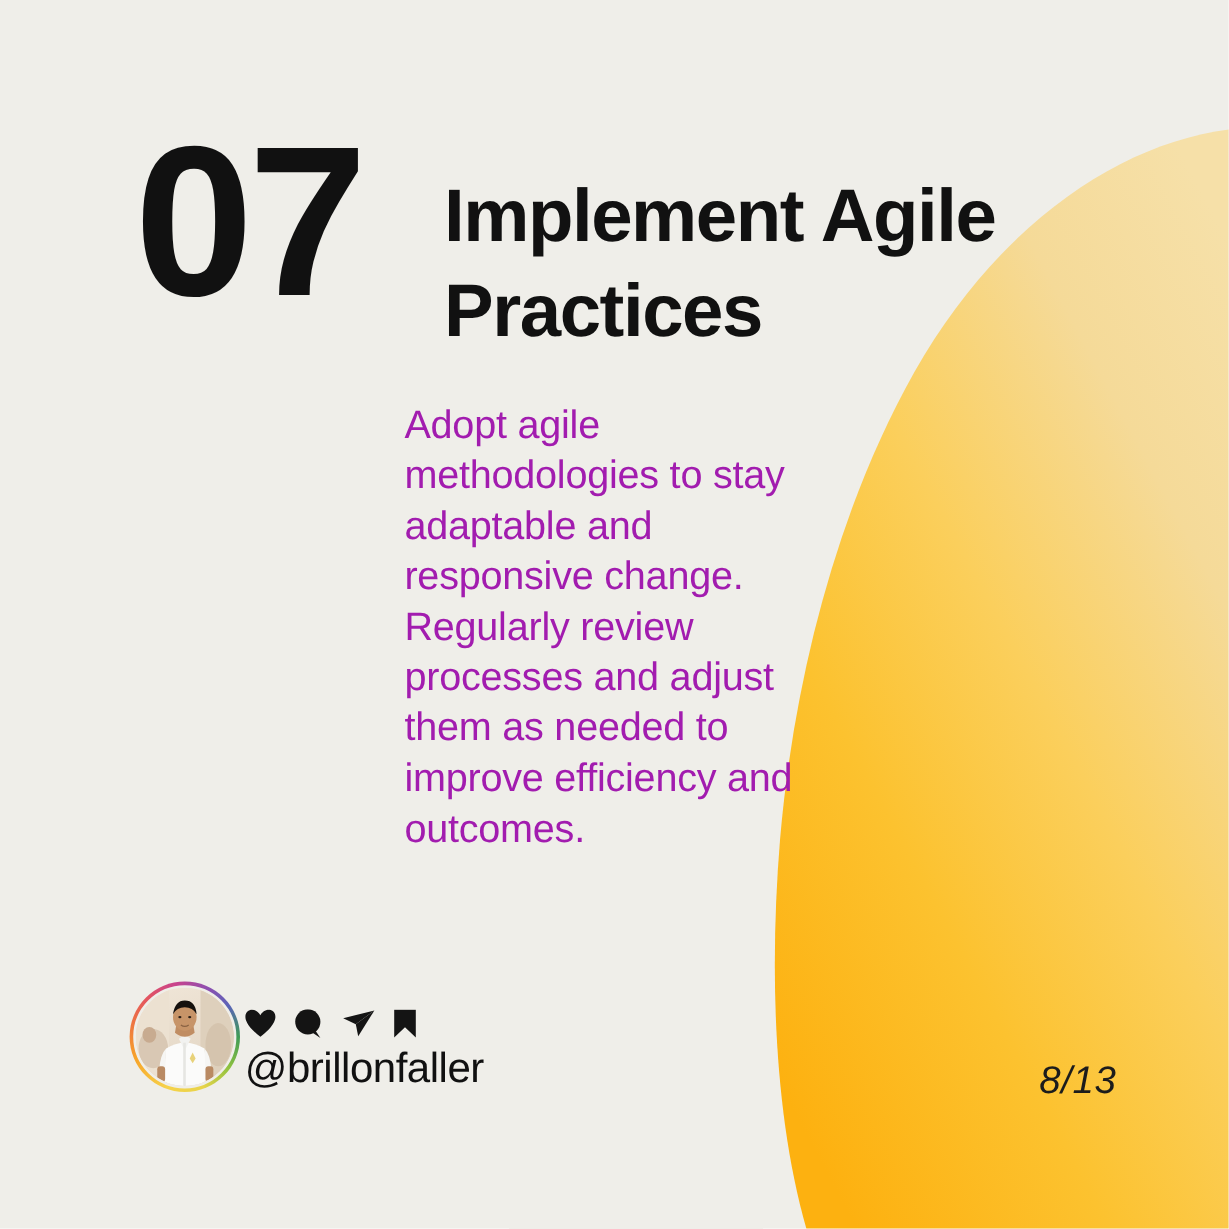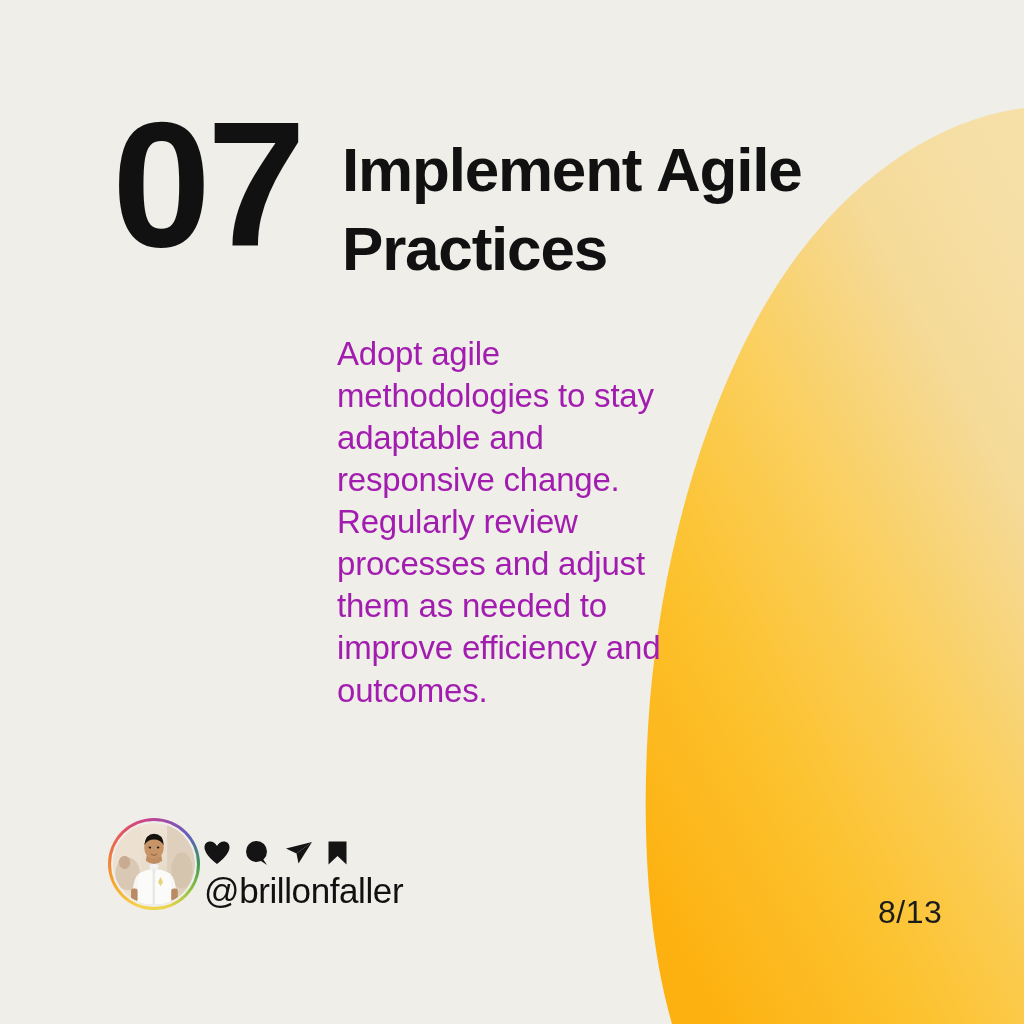--- a/index.html
+++ b/index.html
@@ -26,42 +26,42 @@
     pointer-events: none;
   }
 
   
   #header-row {
     position: absolute;
     left: 112px;
     top: 112px;
     display: flex;
     align-items: flex-start;
-    gap: 0;
+    gap: 17px;
   }
   #step-number {
     font-family: "Liberation Sans", sans-serif;
     font-size: 178px;
     font-weight: 700;
     line-height: 0.82;
     letter-spacing: -4px;
     color: #111111;
     margin: 0;
     padding: 0;
     width: 226px;
     flex: none;
   }
   #slide-title {
     font-family: "Liberation Sans", sans-serif;
     font-size: 62px;
     font-weight: 700;
     line-height: 1.28;
     letter-spacing: -1.2px;
     color: #111111;
-    margin: 4px;
+    margin: 15px;
     padding-top: 14px;
     max-width: 545px;
     word-spacing: 1px;
   }
 
   
   #slide-body {
     position: absolute;
     left: 337px;
     top: 333px;
@@ -139,21 +139,22 @@
   
   #page-counter {
     position: absolute;
     left: 866px;
     top: 882px;
     font-family: "Liberation Sans", sans-serif;
     font-size: 32px;
     font-weight: 400;
     letter-spacing: 0.5px;
     color: #1c1c1c;
-    margin: 12px;
+    margin: 0;
+    font-style: italic;
   }
 </style>
 </head>
 <body>
 
 <div id="slide">
 
   <svg id="blob-layer" viewBox="0 0 1024 1024" preserveAspectRatio="none" aria-hidden="true">
     <defs>
       <linearGradient id="blobGrad" x1="0.92" y1="0.04" x2="0.18" y2="1.0">

